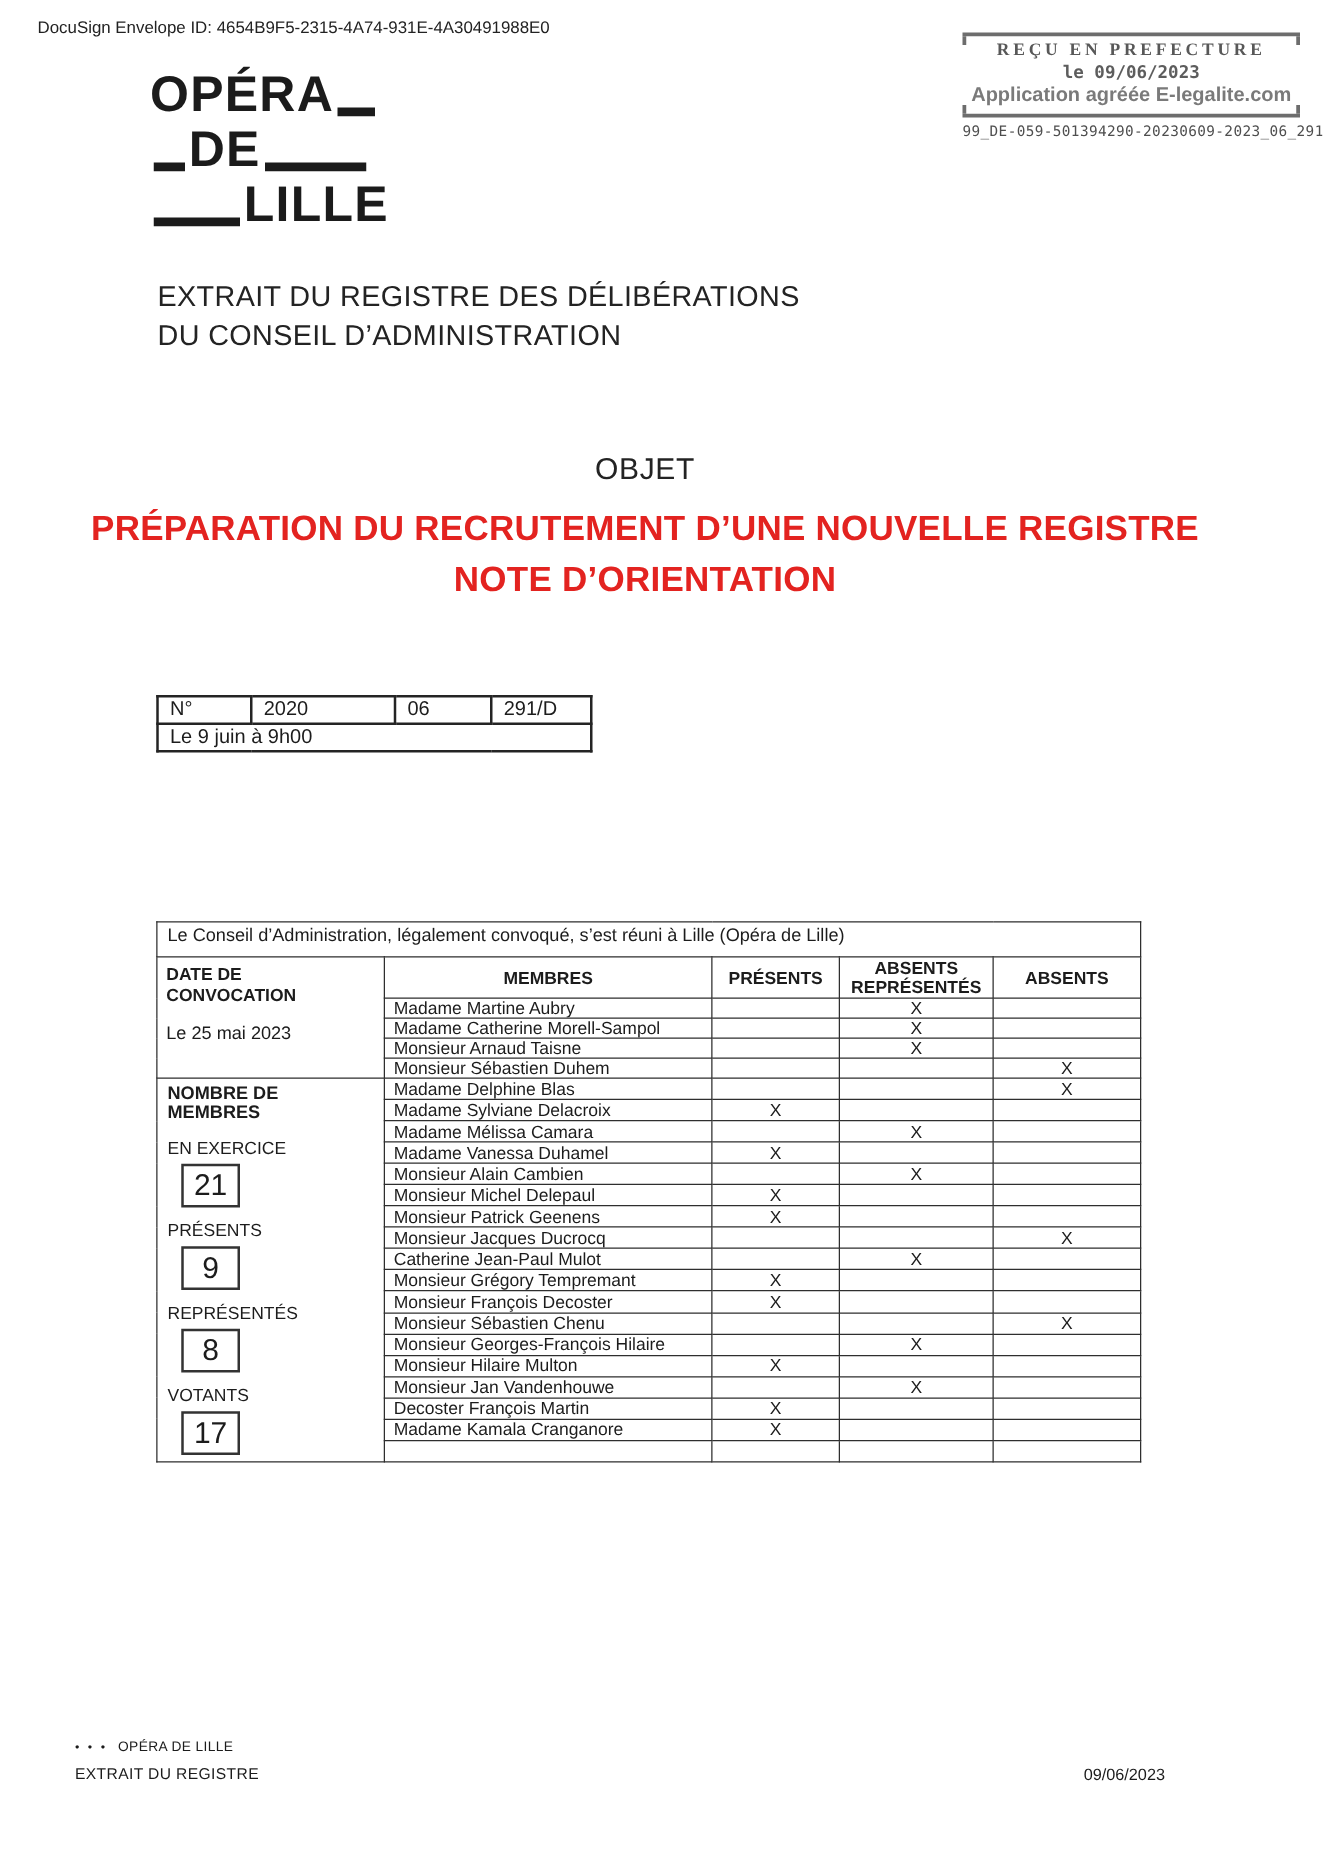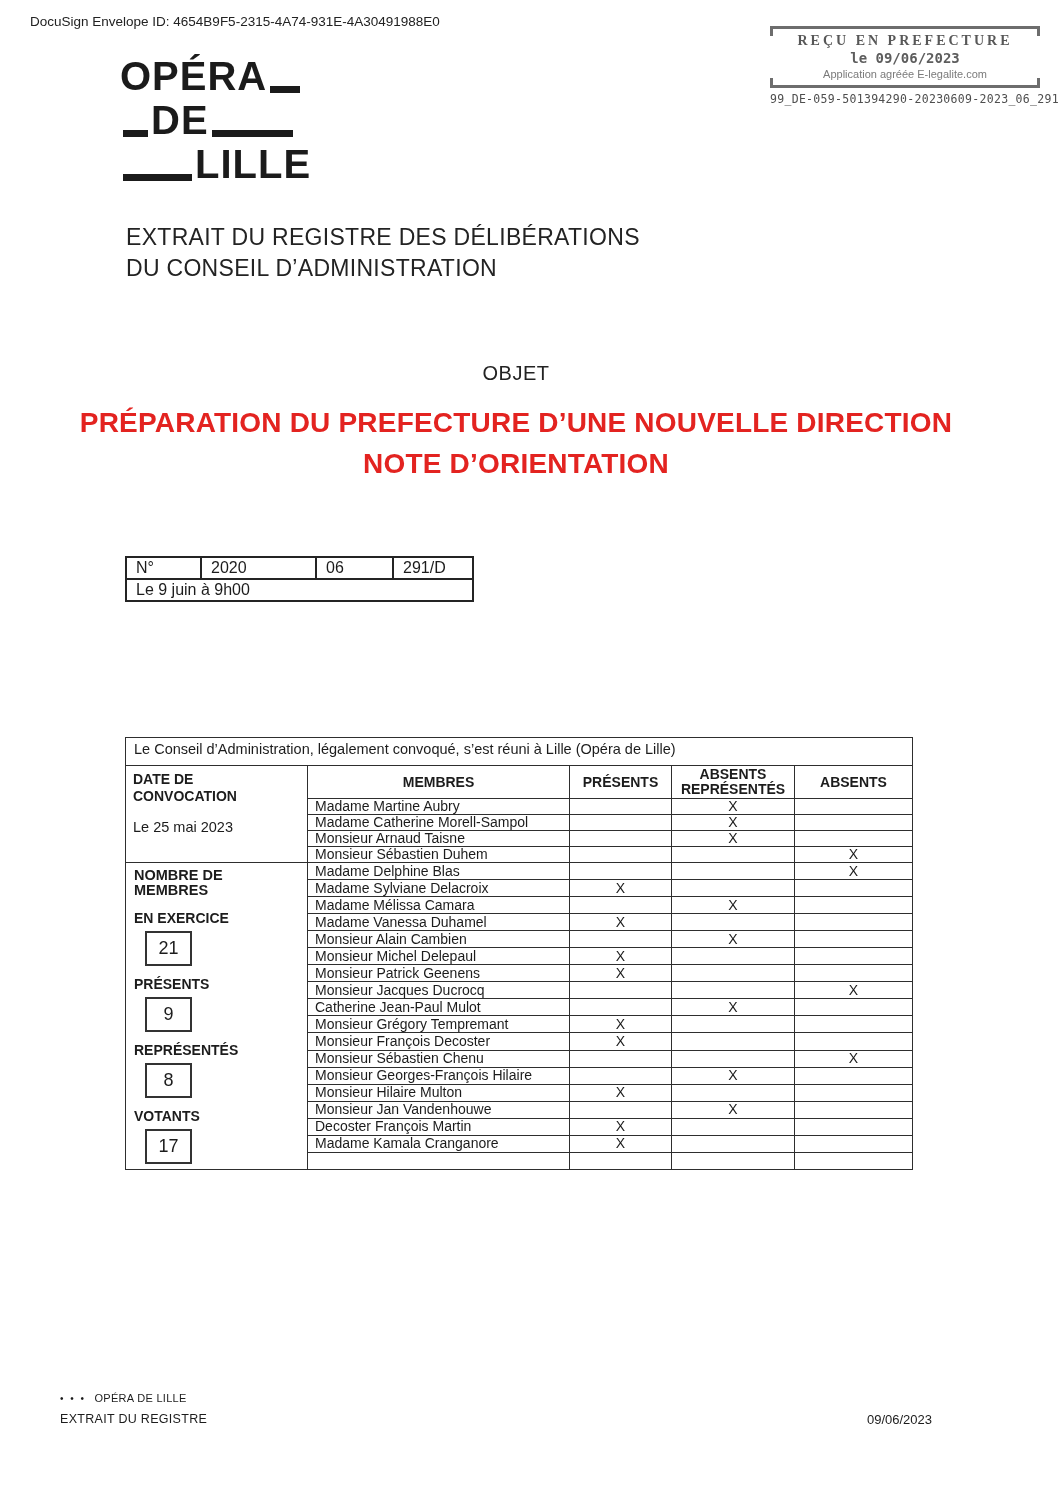--- a/index.html
+++ b/index.html
@@ -19,47 +19,47 @@
   .logo-bar { height: 7px; background: #1b1b1b; margin: 0 3px 3px 3px; }
   .bar-w30 { width: 30px; } .bar-w25 { width: 25px; } .bar-w81 { width: 81px; } .bar-w69 { width: 69px; }
 
   
   .stamp { position: absolute; left: 770px; top: 26px; width: 270px; text-align: center; color: #5a5a5a; }
   .stamp-frame { position: relative; padding: 4px 0 5px 0; border-top: 3px solid #6d6d6d; border-bottom: 3px solid #6d6d6d; }
   .stamp-tick { position: absolute; left: 0; right: 0; height: 7px; border-left: 3px solid #6d6d6d; border-right: 3px solid #6d6d6d; }
   .tick-top { top: 0; } .tick-bottom { bottom: 0; }
   .stamp-line1 { font-family: "Liberation Serif", serif; font-weight: 700; font-size: 14px; letter-spacing: 3px; color: #585858; }
   .stamp-line2 { font-family: "DejaVu Sans Mono", monospace; font-weight: 700; font-size: 14px; margin-top: 1px; color: #5d5d5d; }
-  .stamp-line3 { font-size: 11px; margin-top: 2px; color: #7a7a7a; }
+  .stamp-line3 { font-size: 16px; margin-top: 2px; color: #7a7a7a; font-weight: bold; }
   .stamp-ref { margin-top: 4px; font-family: "DejaVu Sans Mono", monospace; font-size: 11.5px; letter-spacing: 0.3px; color: #4e4e4e; white-space: nowrap; }
 
   
   .heading { position: absolute; left: 126px; top: 222px; font-size: 23px; line-height: 31px; letter-spacing: 0.3px; color: #232323; }
-  .objet { position: absolute; left: 0; top: 362px; width: 1032px; text-align: center; font-size: 20px; letter-spacing: 0.5px; color: #232323; }
+  .objet { position: absolute; left: 0; top: 362px; width: 1032px; text-align: center; font-size: 24px; letter-spacing: 0.5px; color: #232323; }
   .doc-title { position: absolute; left: 0; top: 402px; width: 1032px; text-align: center; font-size: 28px; line-height: 41px; font-weight: 700; letter-spacing: 0.2px; }
 
   
   .ref-table-wrap { position: absolute; left: 125px; top: 556px; }
   table { border-collapse: collapse; table-layout: fixed; }
   .ref-table td { border: 2px solid #242424; font-size: 16px; padding: 1px 9px; height: 22px; white-space: nowrap; }
 
   
   .council-wrap { position: absolute; left: 125px; top: 737px; }
   .council { width: 787px; font-size: 14px; }
   .council td { border: 1.5px solid #2e2e2e; padding: 0 5px; height: 16px; line-height: 15px; white-space: nowrap; overflow: hidden; }
   .council .intro-cell { height: 28px; vertical-align: top; padding: 4px 8px; font-size: 14.5px; }
   .council .head-cell { height: 33px; text-align: center; vertical-align: middle; font-weight: 700; font-size: 14px; line-height: 15px; white-space: normal; margin-top: 37px; }
   .council .date-cell { vertical-align: top; padding: 5px 7px; white-space: normal; }
   .date-header { font-weight: 700; font-size: 14px; line-height: 17px; }
   .conv-date { margin-top: 15px; font-size: 14.5px; }
   .council .stats-cell { vertical-align: top; padding: 5px 8px; white-space: normal; }
   .stats-title { font-weight: 700; font-size: 14.5px; margin-bottom: 13px; }
-  .stats-label { font-weight: 700; font-size: 14px; margin-top: 11px; }
+  .stats-label { font-weight: 400; font-size: 14px; margin-top: 11px; }
   .stats-box { width: 47px; height: 35px; border: 2px solid #333; margin: 5px 0 0 11px;
-               display: flex; align-items: center; justify-content: center; font-size: 18px; }
+               display: flex; align-items: center; justify-content: center; font-size: 24px; }
   .council .name-cell { text-align: left; padding-left: 7px; }
   .council .mark-cell { text-align: center; }
 
   
   .footer-brand { position: absolute; left: 60px; top: 1392px; font-size: 11px; letter-spacing: 0.3px; color: #1c1c1c; }
   .footer-bullets { font-size: 10px; margin-right: 5px; letter-spacing: 2px; }
   .footer-doc { position: absolute; left: 60px; top: 1412px; font-size: 12.5px; letter-spacing: 0.3px; color: #1c1c1c; }
   .footer-date { position: absolute; right: 126px; top: 1412px; font-size: 13px; color: #1c1c1c; }
 </style>
 </head>
@@ -95,21 +95,21 @@
 </div>
 
 <div class="heading">
   <div>EXTRAIT DU REGISTRE DES DÉLIBÉRATIONS</div>
   <div>DU CONSEIL D’ADMINISTRATION</div>
 </div>
 
 <div class="objet">OBJET</div>
 
 <div class="doc-title" style="color: rgb(227, 35, 32);">
-  <div>PRÉPARATION DU PREFECTURE D’UNE NOUVELLE DIRECTION</div>
+  <div>PRÉPARATION DU RECRUTEMENT D’UNE NOUVELLE REGISTRE</div>
   <div>NOTE D’ORIENTATION</div>
 </div>
 
 <div class="ref-table-wrap">
   <table class="ref-table">
     <colgroup>
         <col style="width:75px">
         <col style="width:115px">
         <col style="width:77px">
         <col style="width:80px">

